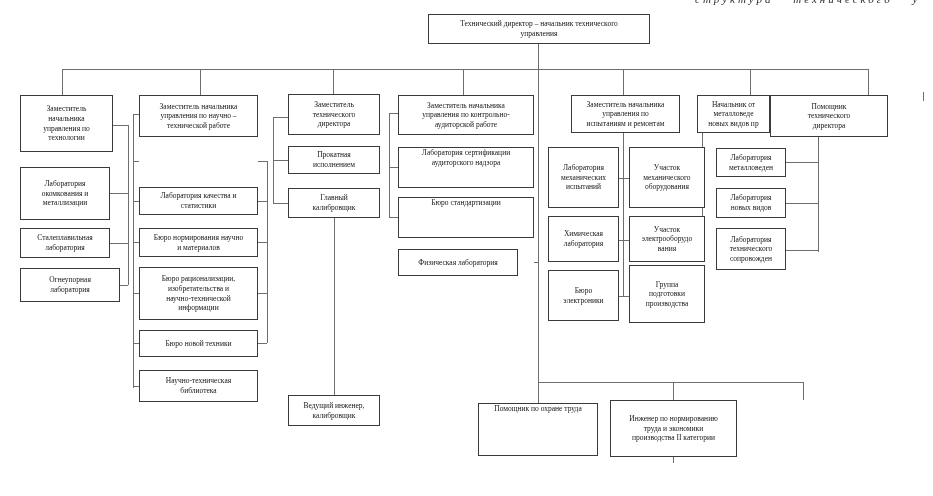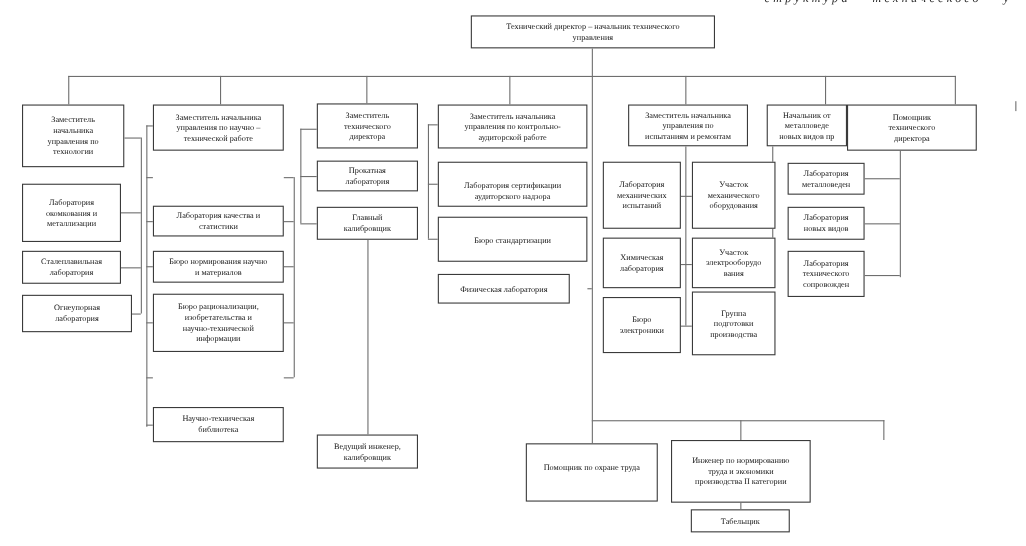--- a/index.html
+++ b/index.html
@@ -6,21 +6,21 @@
   #canvas{
     position:relative;width:933px;height:496px;background:#ffffff;overflow:hidden;
     font-family:"Liberation Serif","DejaVu Serif",serif;
   }
   .bx{
     position:absolute;box-sizing:border-box;border:1px solid #3a3a3a;background:#fff;
     display:flex;align-items:center;justify-content:center;text-align:center;
     white-space:pre-line;font-size:7.5px;line-height:9.6px;color:#151515;
     padding:1px;overflow:hidden;
   }
-  .bx.ta{align-items:flex-start;padding-top:16px;}
+  .bx.ta{align-items:flex-start;padding-top:0;}
   .ln{position:absolute;background:#6e6e6e;}
   #crop-caption{
     position:absolute;left:695px;top:0;width:225px;height:6px;overflow:hidden;
   }
   #crop-caption span{
     display:block;margin-top:-7px;font-size:11px;font-style:italic;color:#2a2a2a;
     letter-spacing:3px;word-spacing:14px;white-space:nowrap;
   }
 </style>
 </head>
@@ -115,28 +115,29 @@
 управления по научно –
 технической работе</div>
   <div class="bx" style="left:139px;top:187px;width:119px;height:28px">Лаборатория качества и
 статистики</div>
   <div class="bx" style="left:139px;top:228px;width:119px;height:29px">Бюро нормирования научно
 и материалов</div>
   <div class="bx" style="left:139px;top:267px;width:119px;height:53px">Бюро рационализации,
 изобретательства и
 научно-технической
 информации</div>
+  <div class="bx" style="left:139px;top:330px;width:119px;height:27px">Бюро новой техники</div>
   <div class="bx" style="left:139px;top:370px;width:119px;height:32px">Научно-техническая
 библиотека</div>
 
   <div class="bx" style="left:288px;top:94px;width:92px;height:41px">Заместитель
 технического
 директора</div>
   <div class="bx" style="left:288px;top:146px;width:92px;height:28px">Прокатная
-лаборатория</div>
+исполнением</div>
   <div class="bx" style="left:288px;top:188px;width:92px;height:30px">Главный
 калибровщик</div>
   <div class="bx" style="left:288px;top:395px;width:92px;height:31px">Ведущий инженер,
 калибровщик</div>
 
   <div class="bx" style="left:398px;top:95px;width:136px;height:40px">Заместитель начальника
 управления по контрольно-
 аудиторской работе</div>
   <div class="bx ta" style="left:398px;top:147px;width:136px;height:41px">Лаборатория сертификации
 аудиторского надзора</div>
@@ -174,15 +175,14 @@
   <div class="bx" style="left:716px;top:188px;width:70px;height:30px">Лаборатория
 новых видов</div>
   <div class="bx" style="left:716px;top:228px;width:70px;height:42px">Лаборатория
 технического
 сопровожден</div>
 
   <div class="bx ta" style="left:478px;top:403px;width:120px;height:53px">Помощник по охране труда</div>
   <div class="bx" style="left:610px;top:400px;width:127px;height:57px">Инженер по нормированию
 труда и экономики
 производства II категории</div>
-  <div class="bx" style="left:628px;top:463px;width:90px;height:21px">Табельщик</div>
 
 </div>
 
 </body></html>

